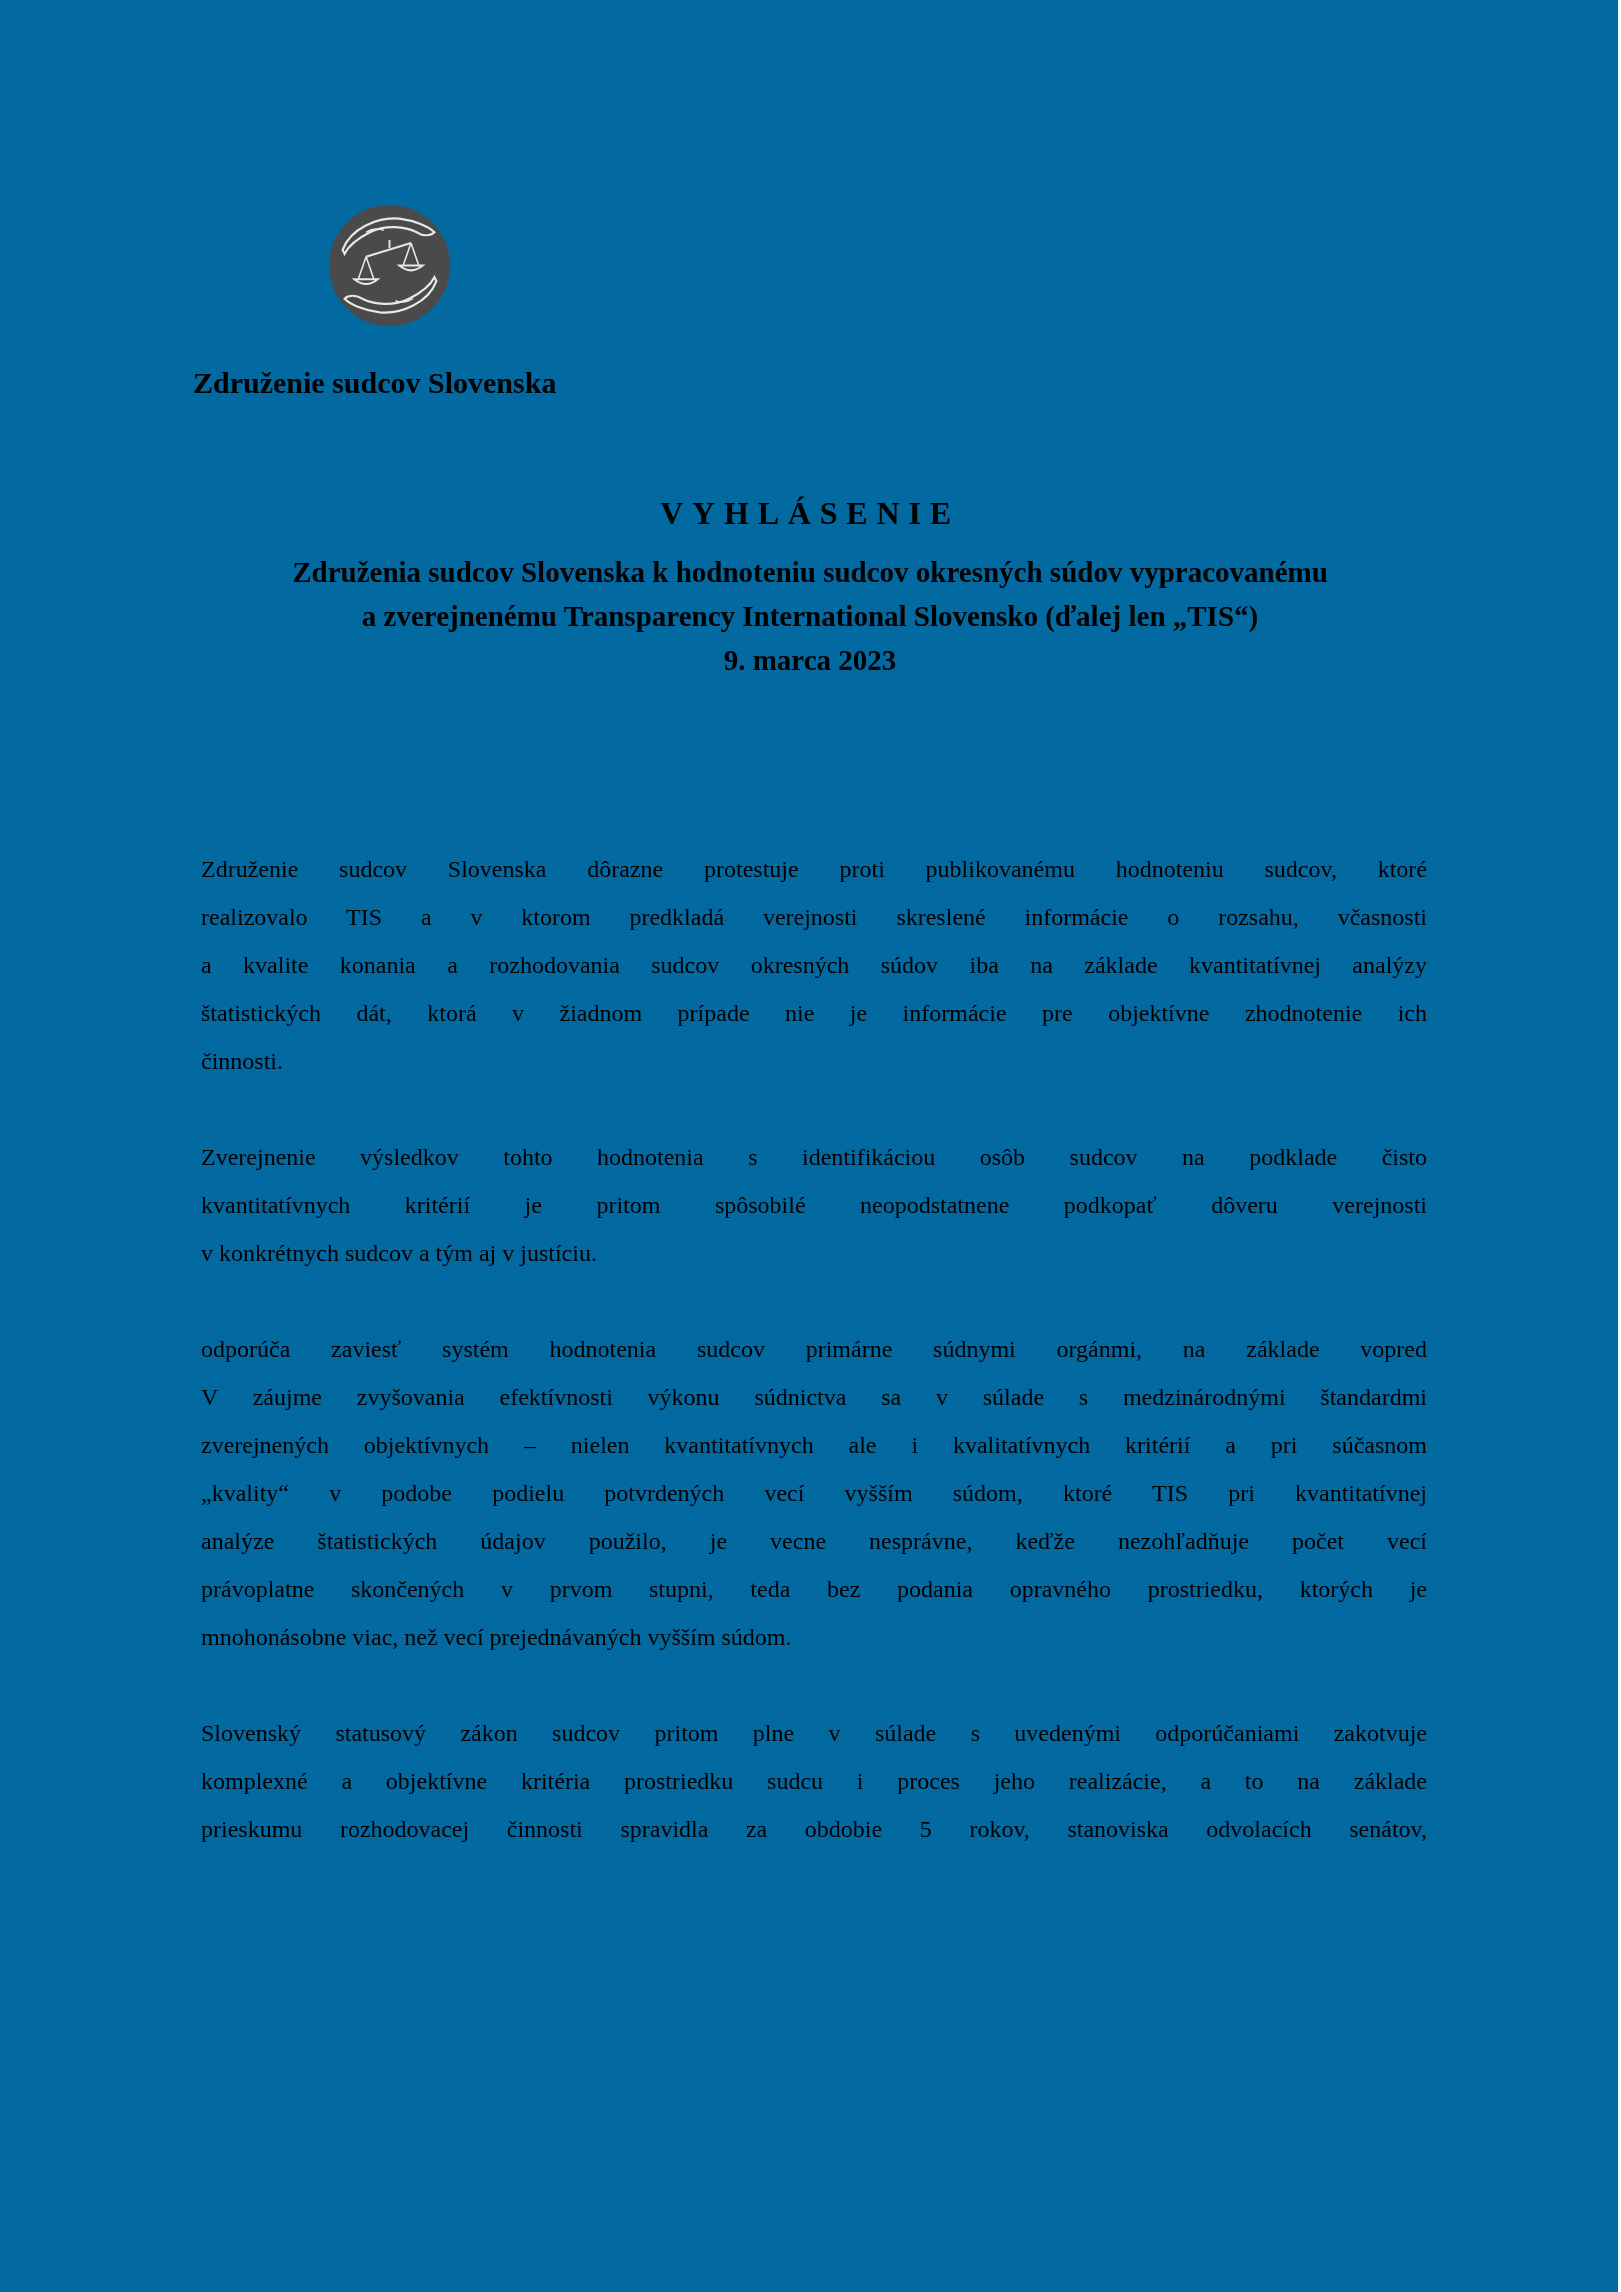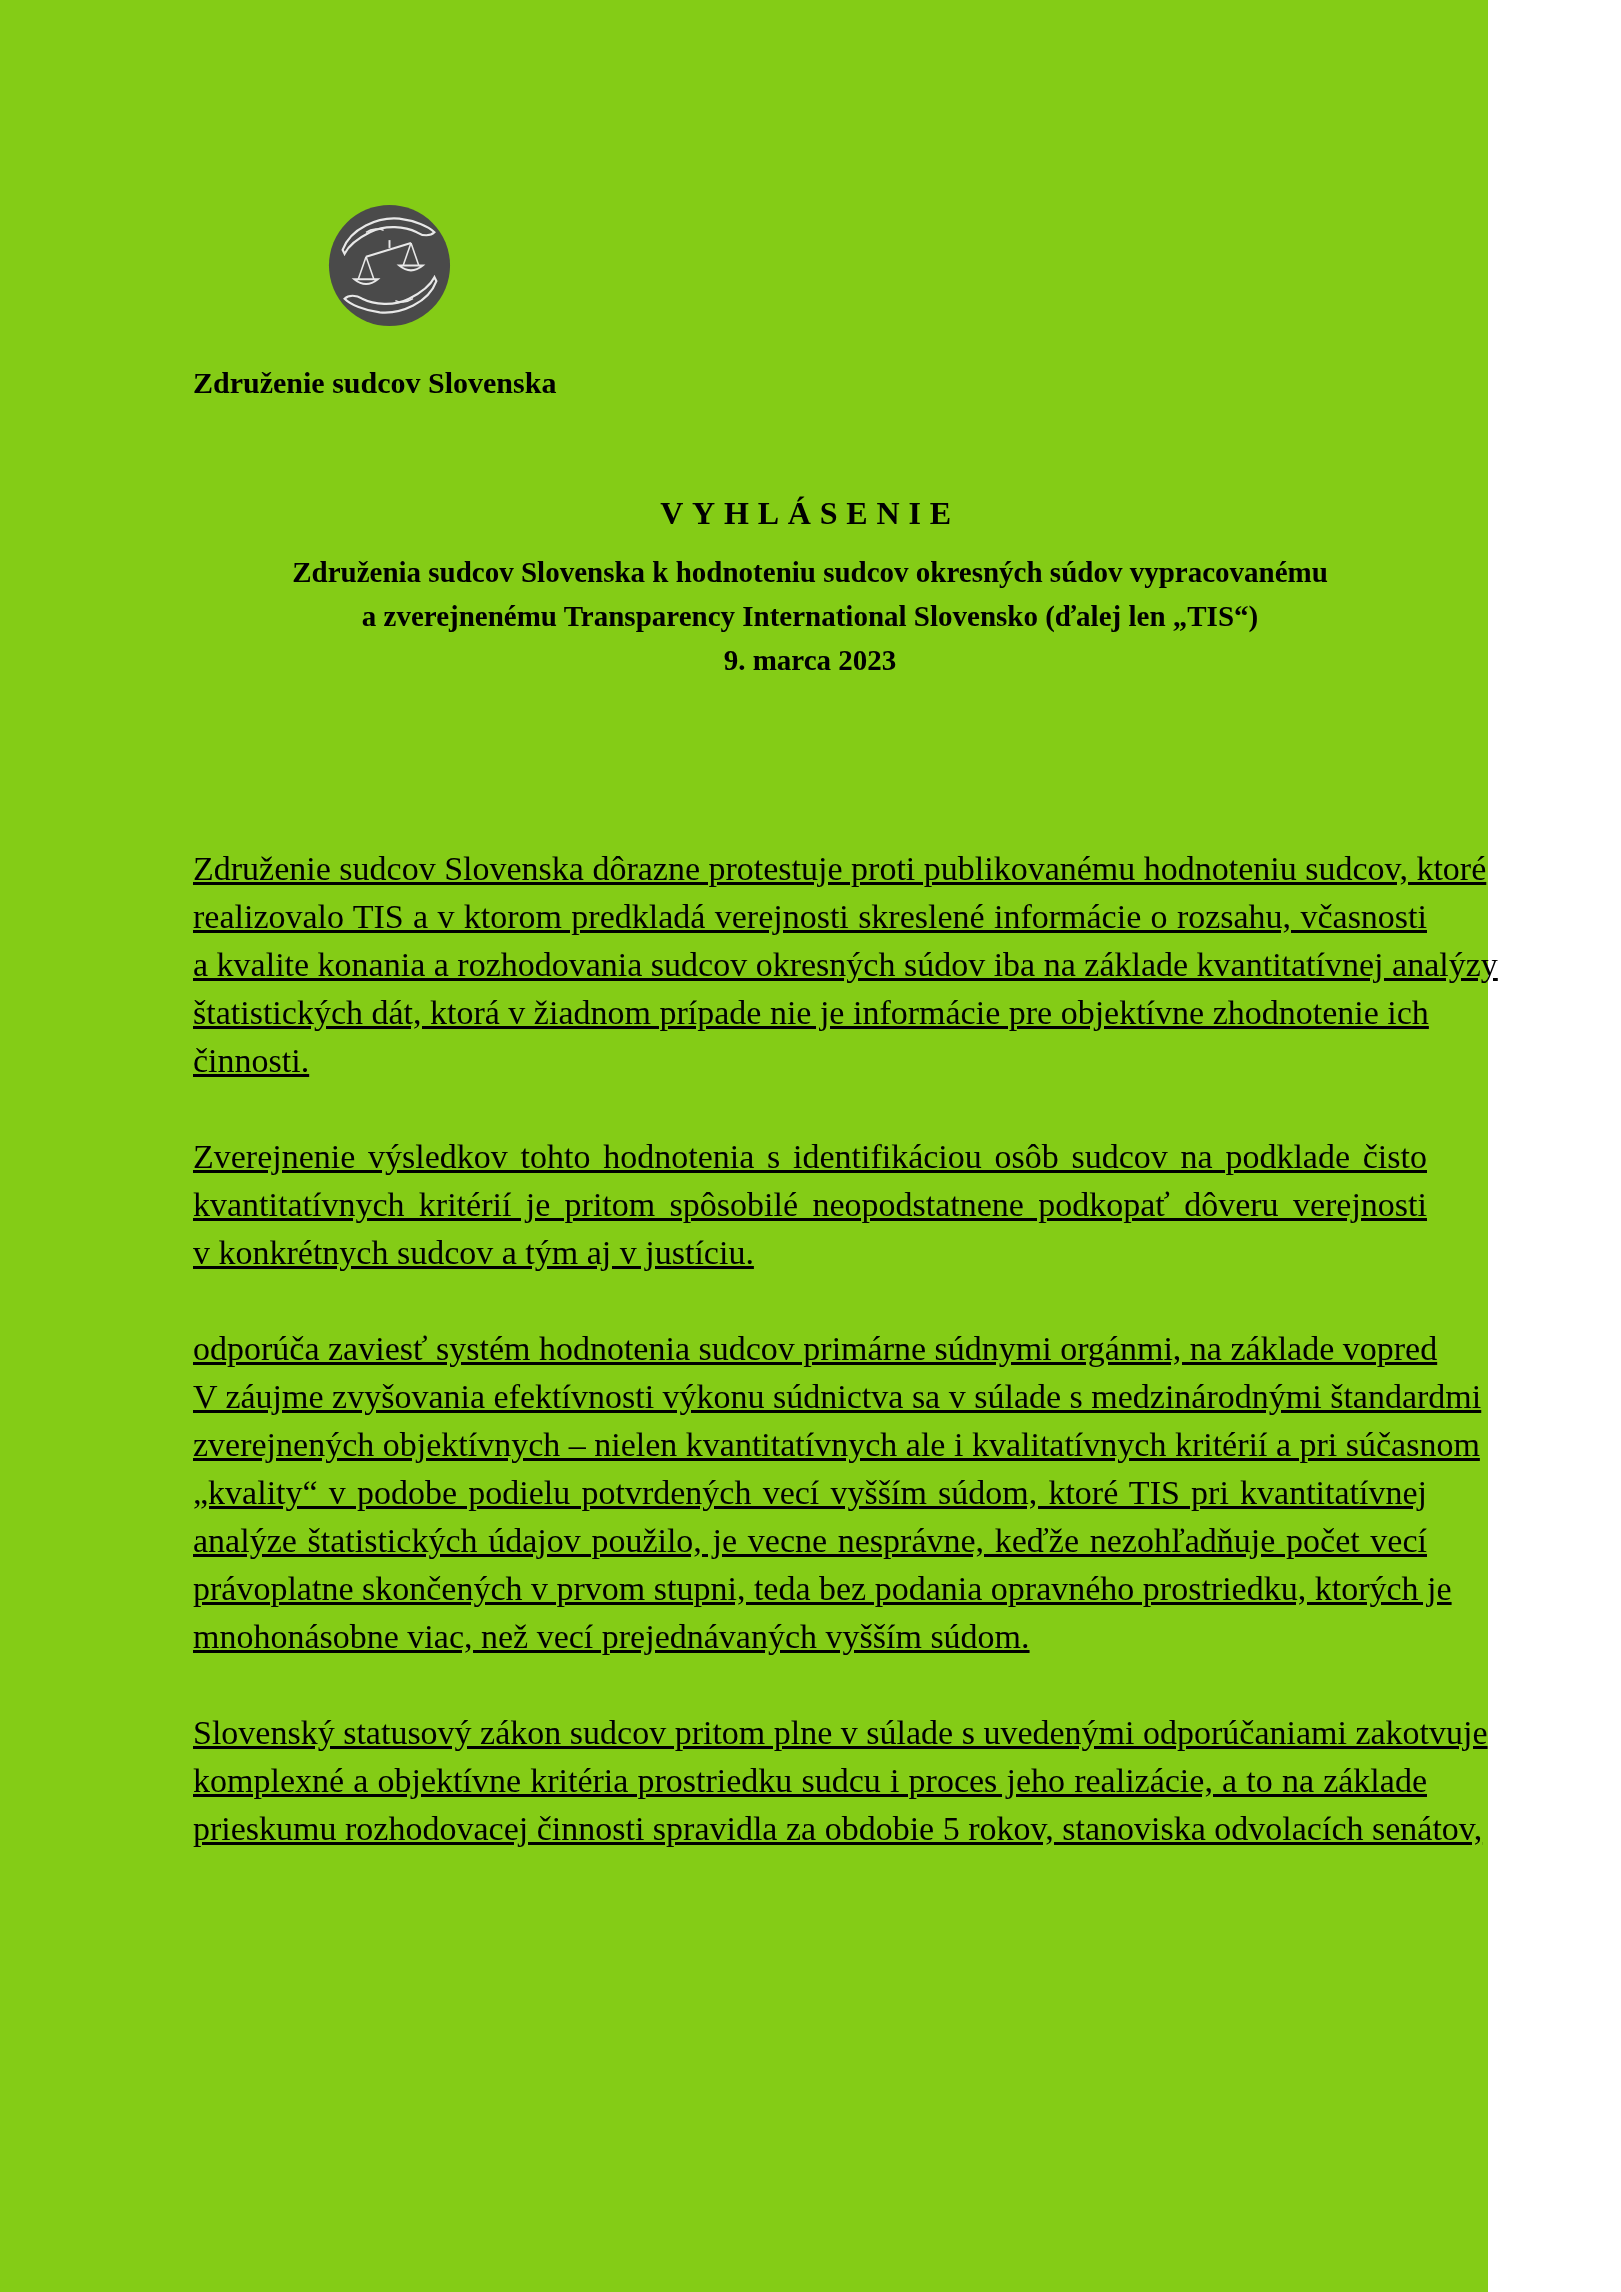--- a/index.html
+++ b/index.html
@@ -11,23 +11,23 @@
       width: 1621px;
       height: 2293px;
       position: relative;
       overflow: hidden;
       font-family: "Liberation Serif", "DejaVu Serif", serif;
       color: #000000;
     }
     .page {
       position: absolute;
       left: 0; top: 0;
-      width: 1488px;
+      width: 1618px;
       height: 2293px;
-      background: #84cc16;
+      background: #0369a1;
     }
     .logo {
       position: absolute;
       left: 327px;
       top: 203px;
       width: 125px;
       height: 125px;
     }
     .org-name {
       position: absolute;
@@ -60,26 +60,25 @@
       height: 44px;
       white-space: nowrap;
     }
     .body-text {
       position: absolute;
       left: 193px;
       width: 1234px;
       top: 845px;
     }
     .para {
-      font-size: 34px;
+      font-size: 24px;
       line-height: 48px;
       text-align: justify;
       text-align-last: left;
-      margin: 0 0 48px 0;
-      text-decoration: underline;
+      margin: 0 0 48px 8px;
     }
     .para .ln {
       display: block;
       text-align: justify;
       text-align-last: justify;
       white-space: nowrap;
       height: 48px;
     }
     .para .ln.last {
       text-align-last: left;

